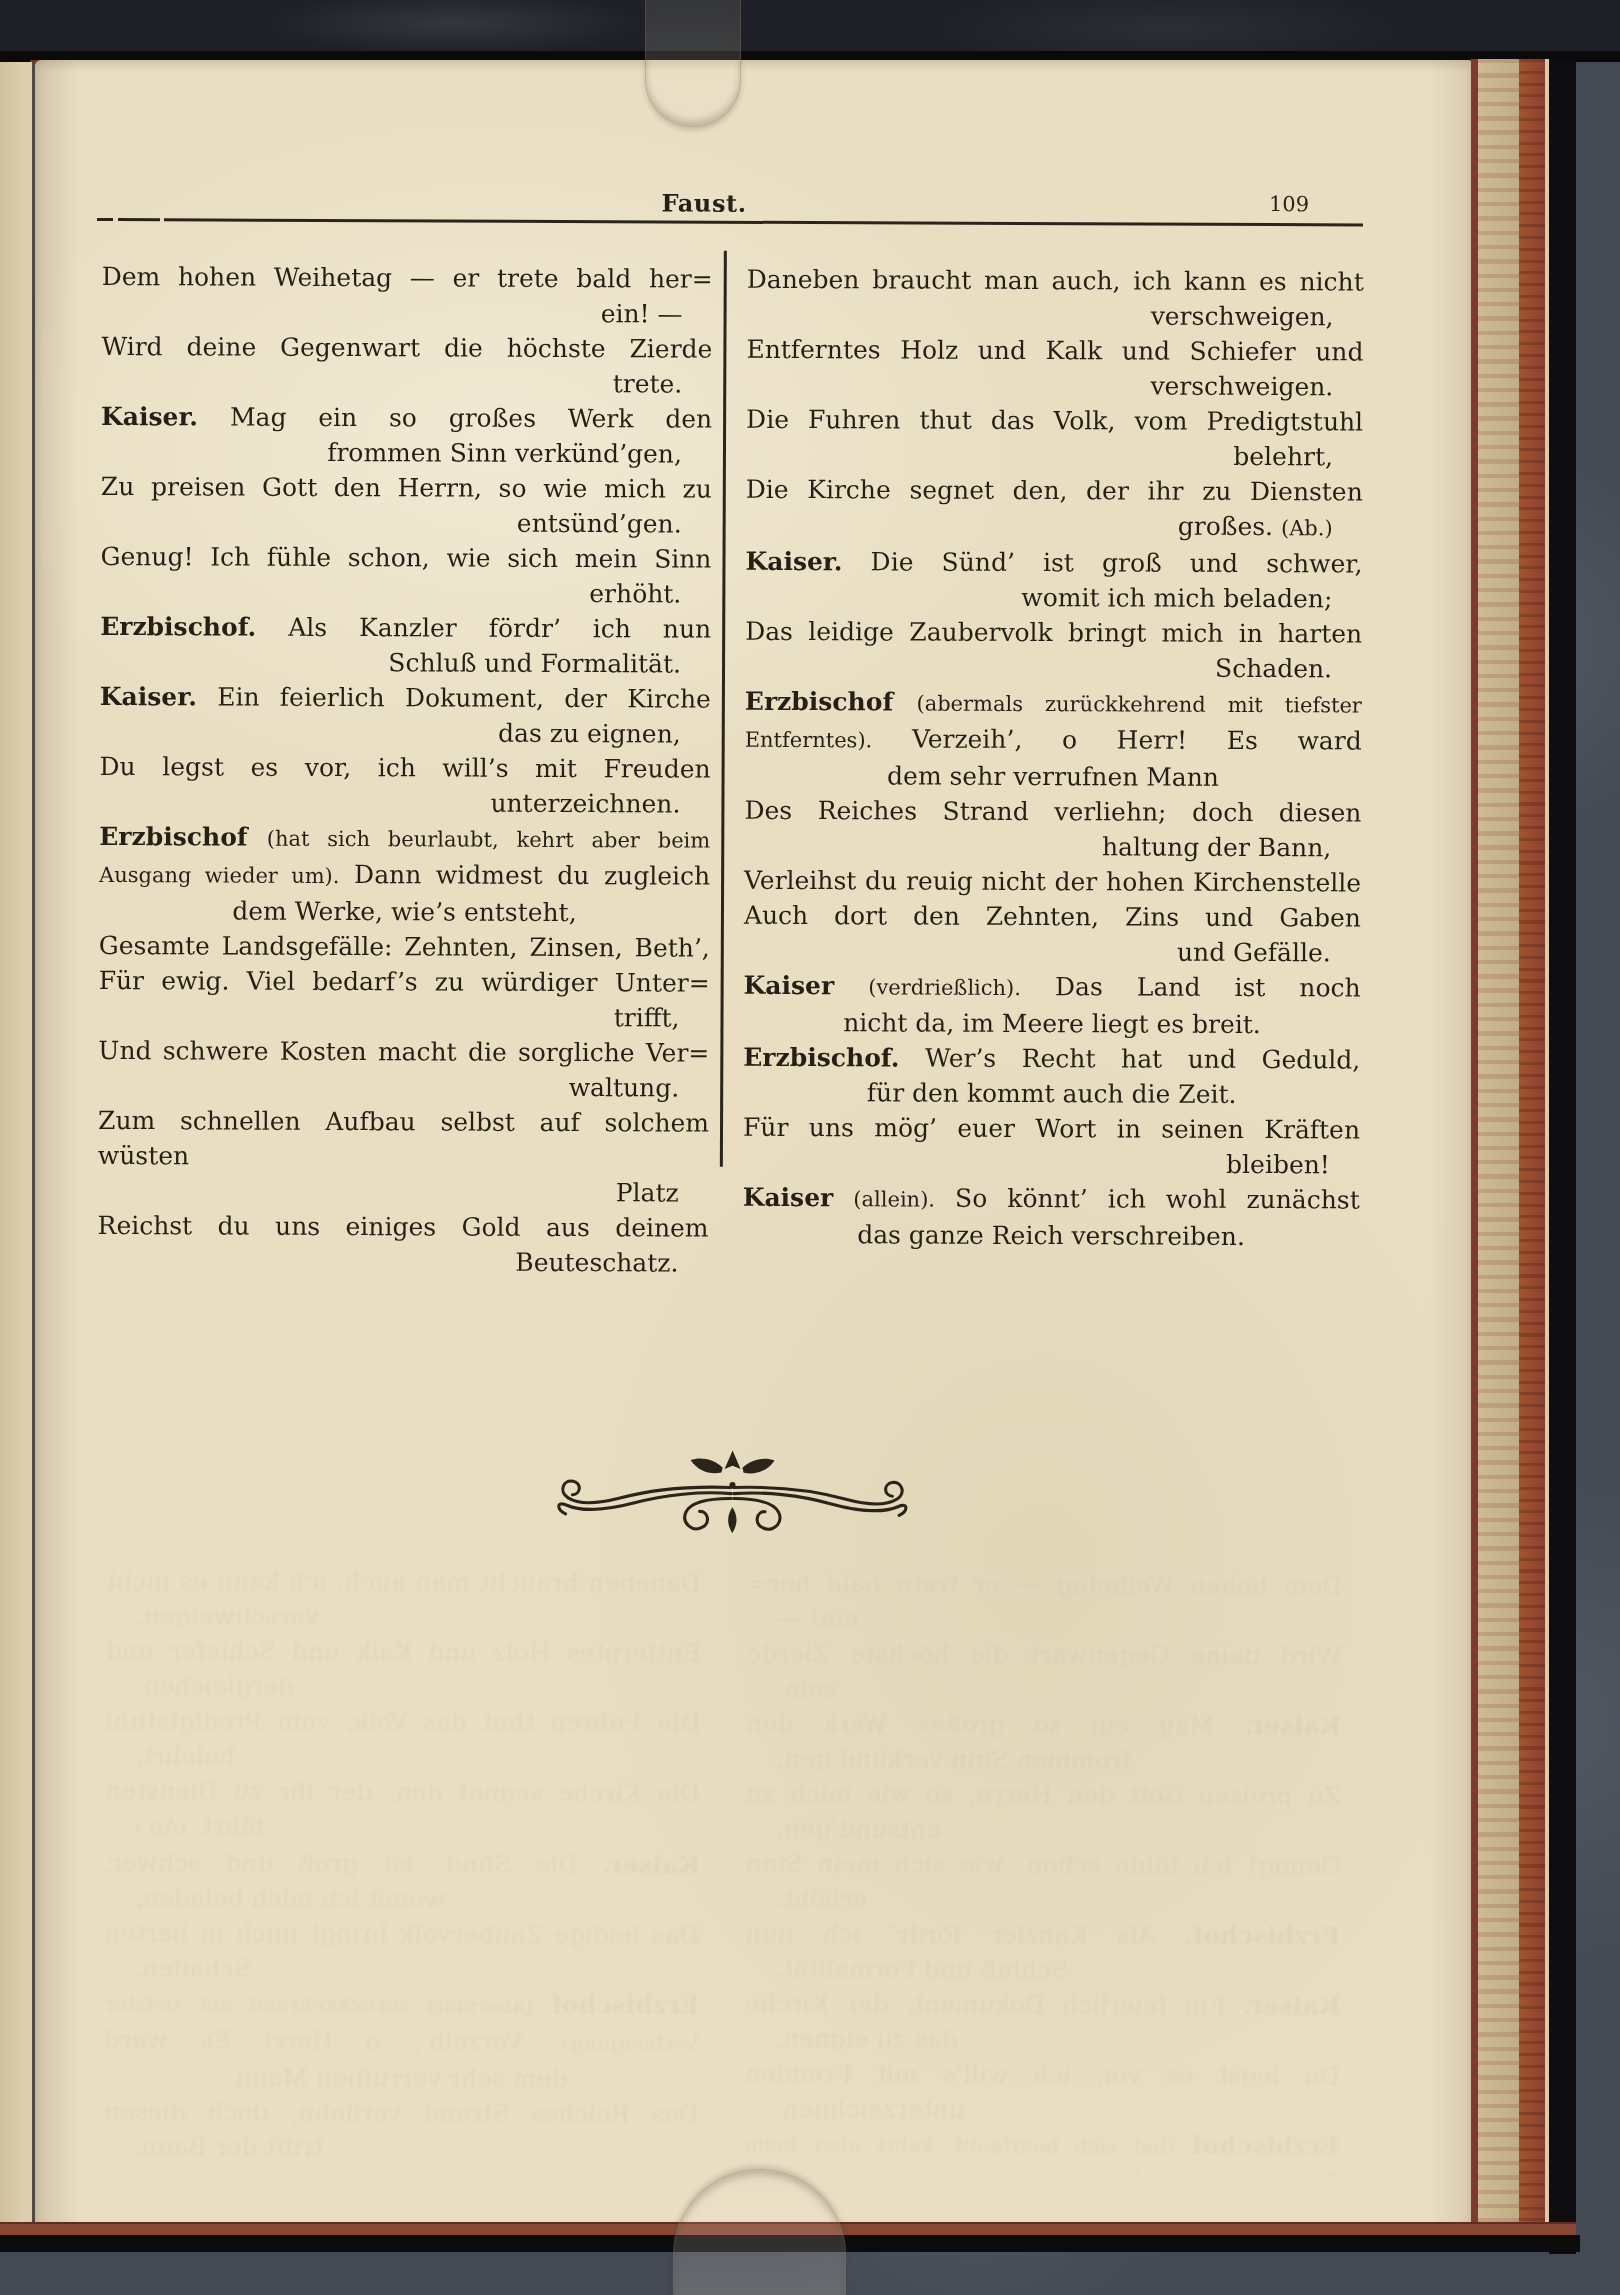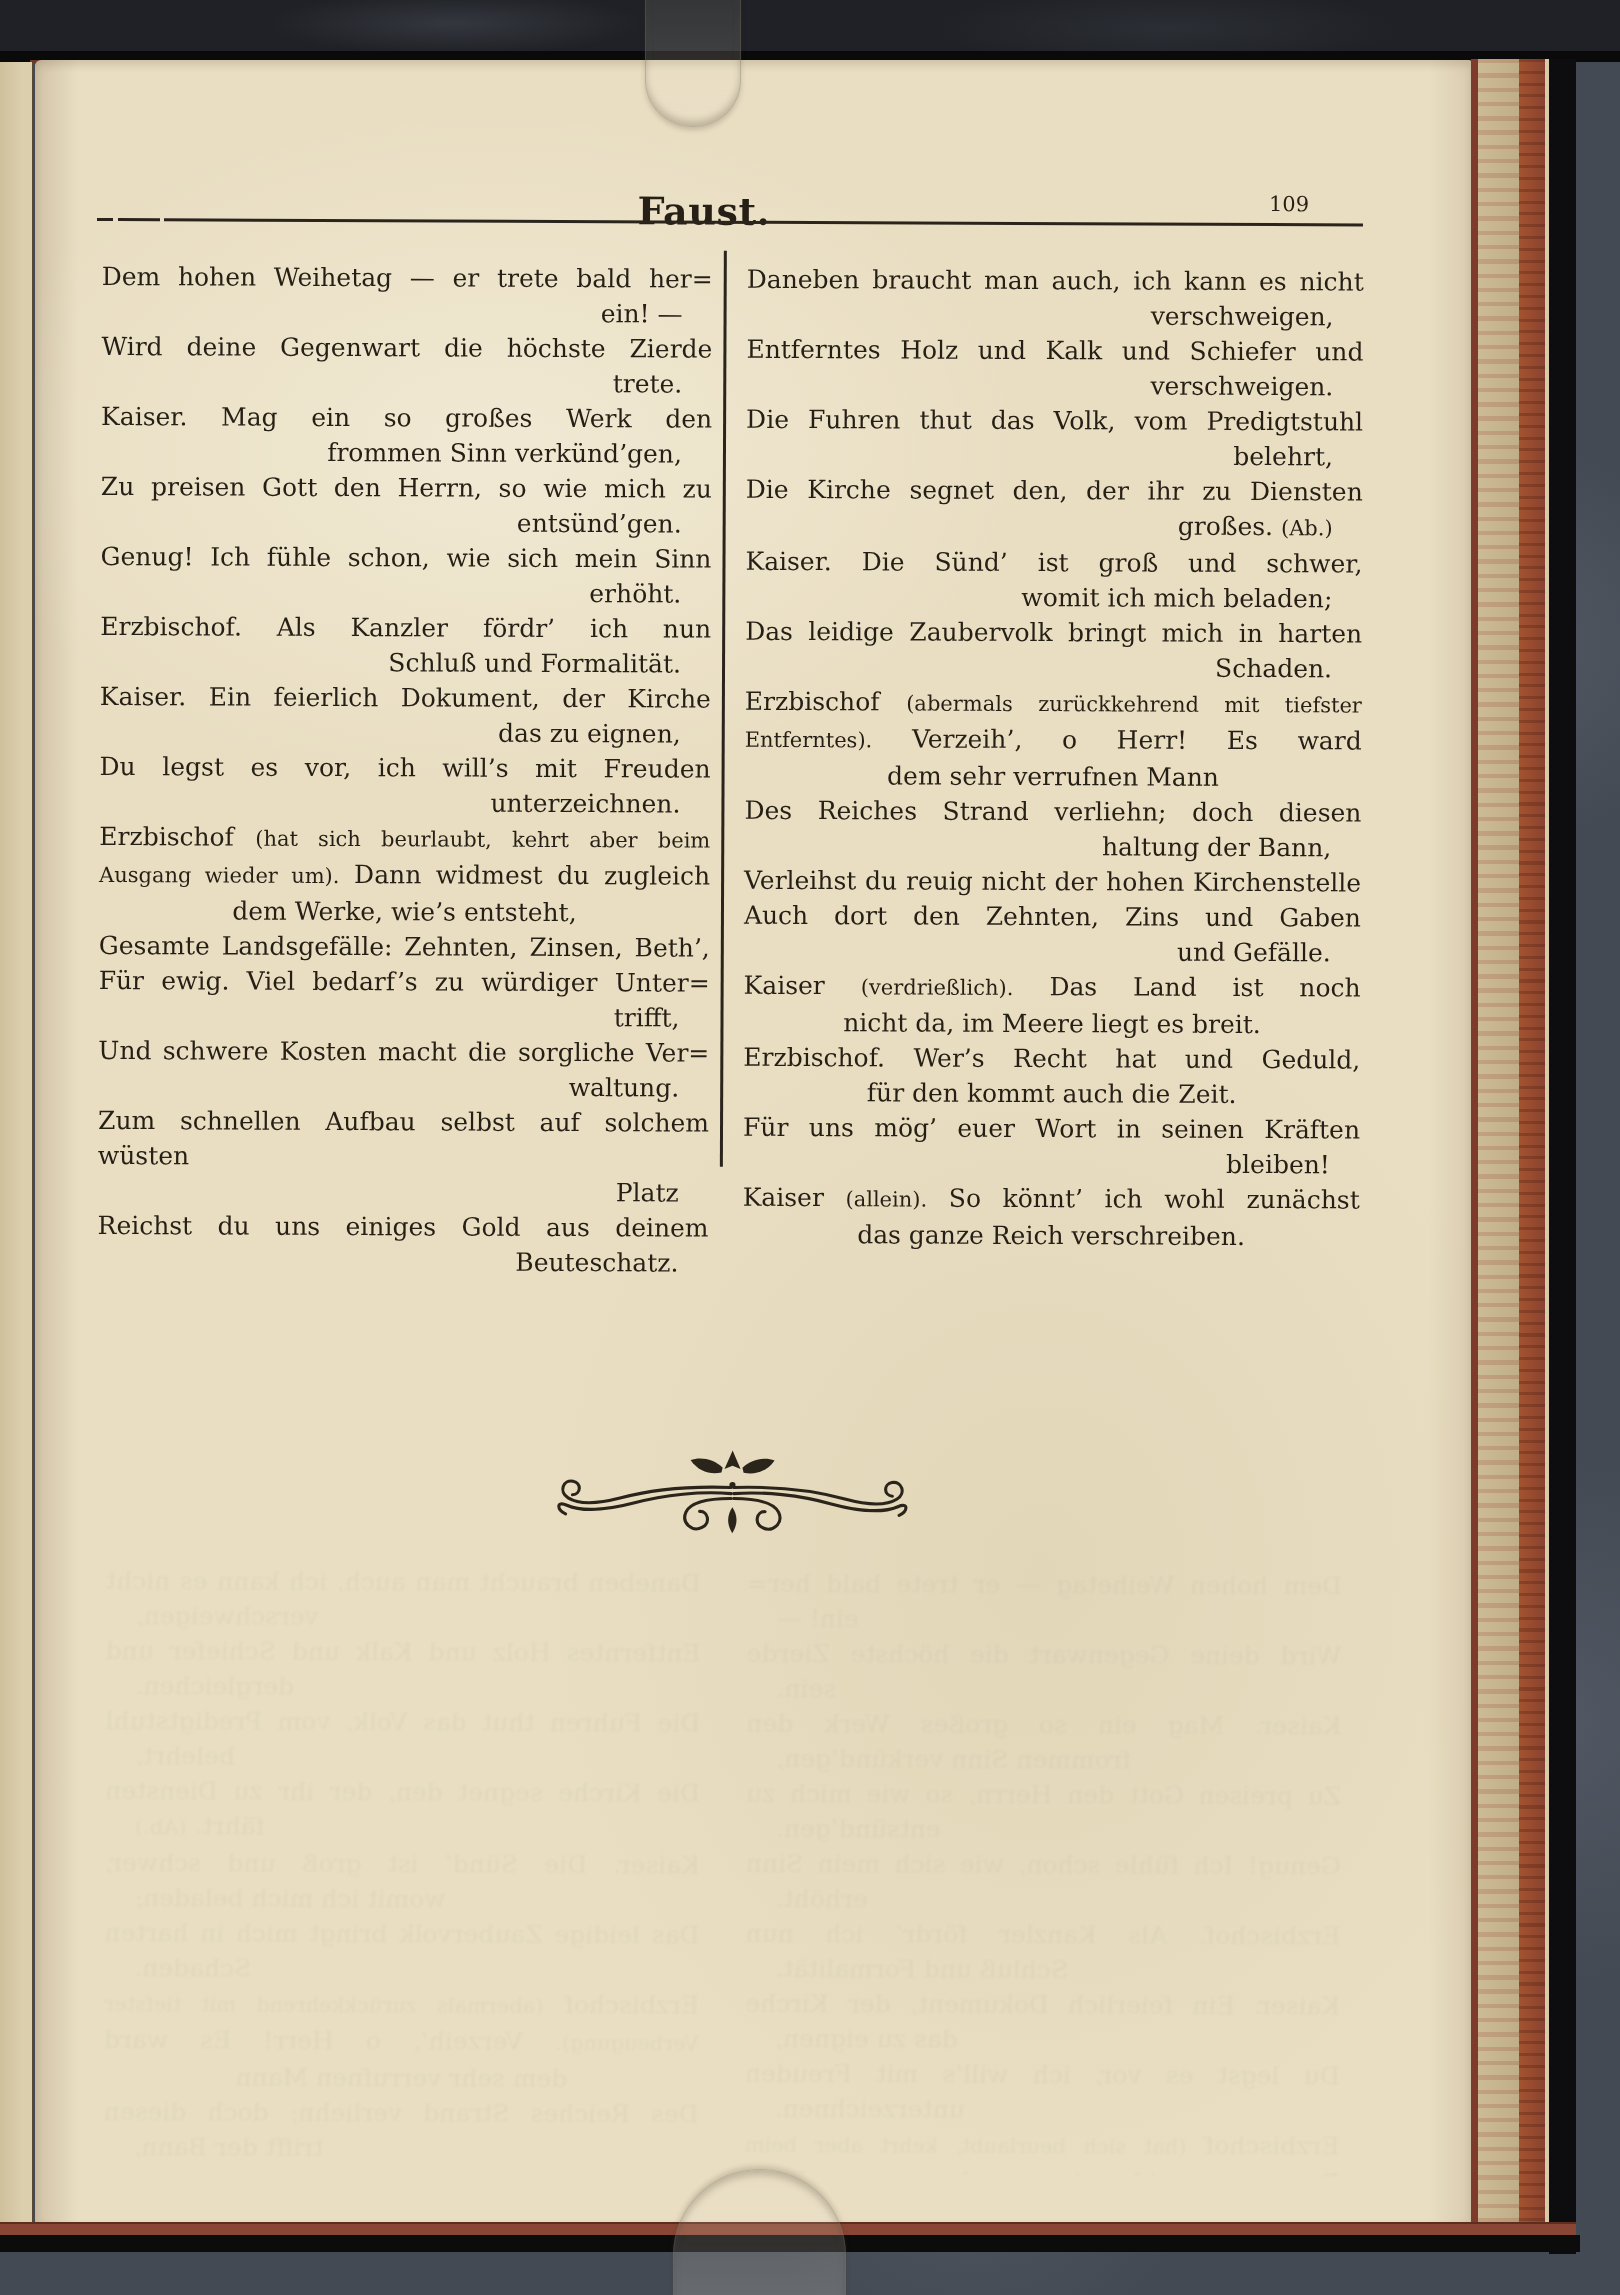--- a/index.html
+++ b/index.html
@@ -50,38 +50,38 @@
       radial-gradient(744px 868px at 70% 70%, rgba(214,200,168,.35), transparent 70%),
       linear-gradient(90deg, rgba(110,85,55,.20), rgba(110,85,55,0) 3%),
       linear-gradient(90deg, rgba(0,0,0,0) 97%, rgba(120,85,55,.14)),
       var(--paper,#e9dec2);
     box-shadow:inset 0 5px 8.7px rgba(90,70,45,.18);}
 
   
   #print-area{position:absolute;left:0;top:0;width:1620px;height:2295px;
     transform:rotate(.25deg);transform-origin:105px 217px;color:var(--ink,#261f15);}
   .running-title{position:absolute;left:611px;top:186px;width:186px;
-    font-size:38px;font-weight:700;text-align:center;letter-spacing:0.6px;}
+    font-size:24px;font-weight:700;text-align:center;letter-spacing:0.6px;}
   .page-number{position:absolute;left:1240px;top:187px;width:69px;
     font-size:21px;text-align:right;}
   .rule-seg{position:absolute;top:218px;height:2.5px;background:#2a241c;}
   .rule-a{left:97px;width:16px;}
   .rule-b{left:118px;width:42px;}
   .rule-c{left:164px;width:1199px;}
 
   .col{position:absolute;top:259px;font-size:25px;line-height:35px;}
   #col-left{left:102px;width:611px;}
   #col-right{left:747px;width:617px;}
   .col-divider{position:absolute;left:724px;top:248px;width:2.5px;height:916px;background:#2a241c;}
 
   .line{white-space:nowrap;}
   .al-j{text-align:justify;text-align-last:justify;white-space:normal;}
   .al-r{text-align:right;padding-right:30px;}
   .al-c{text-align:center;}
-  .pt-b{font-weight:400;margin-top:36px;}
+  .pt-b{font-weight:700;margin-top:36px;}
   .pt-d{font-size:21px;}
 
   
   .ornament{position:absolute;left:552px;top:1439px;width:372px;height:105px;}
 
   
   .ghost{position:absolute;top:1563px;width:595px;max-height:608px;overflow:hidden;
     font-size:25px;line-height:35px;opacity:.05;color:#3f5a52;
     filter:blur(1.2px);transform:scaleX(-1);}
   #ghost-left{left:112px;}

